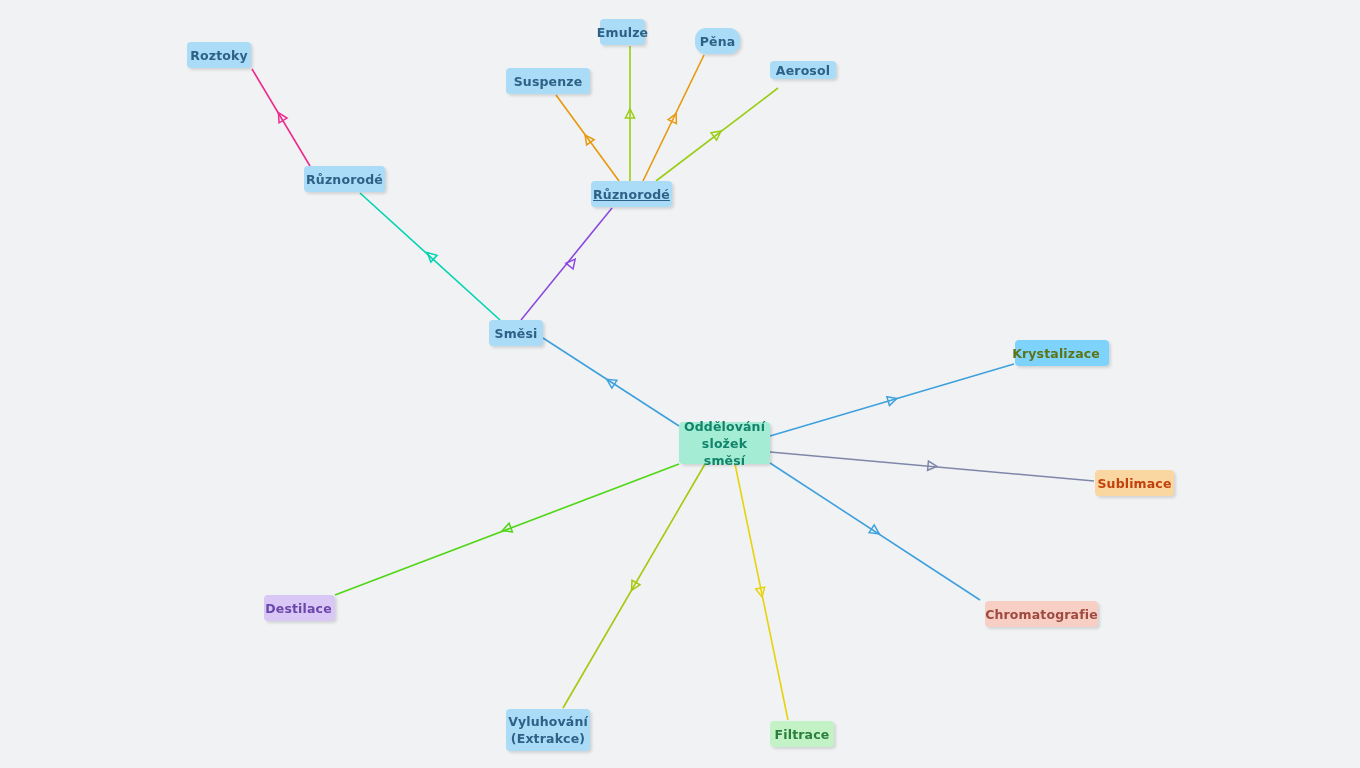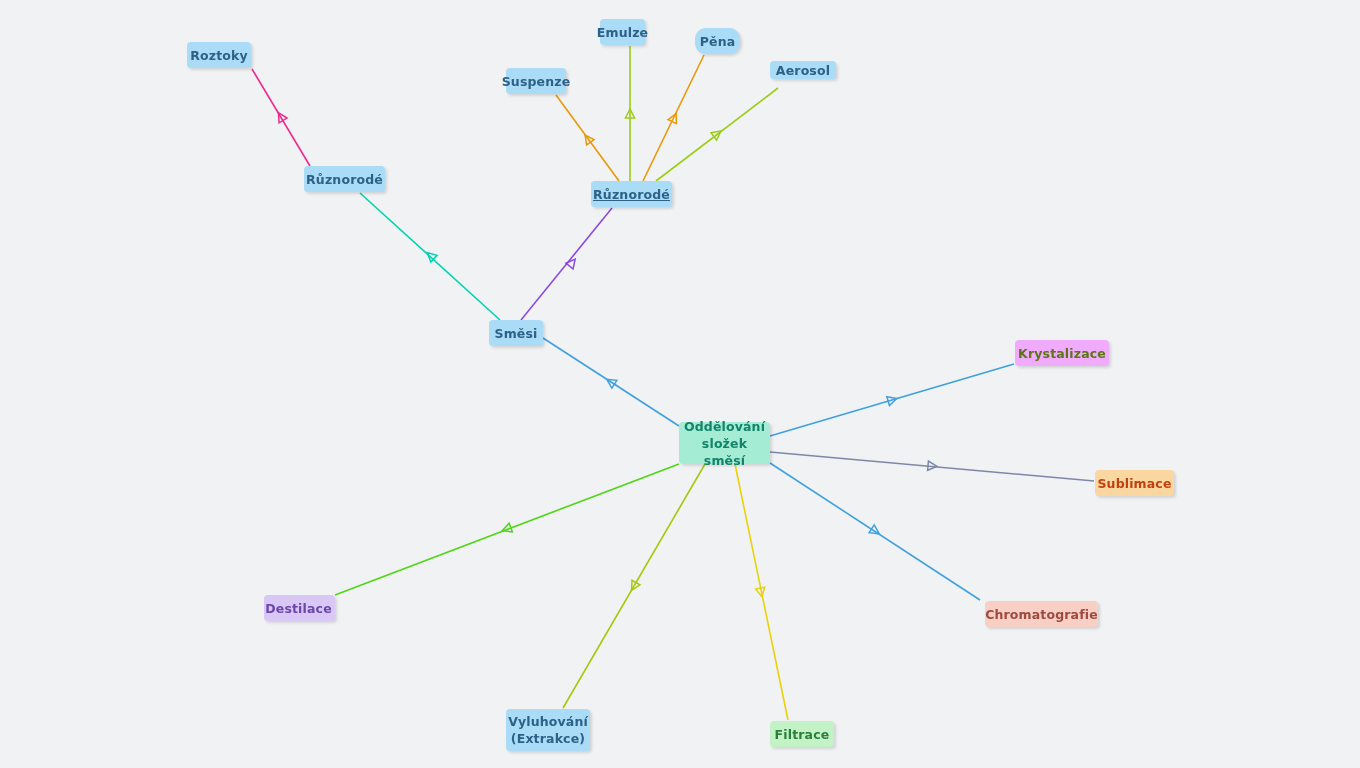--- a/index.html
+++ b/index.html
@@ -38,21 +38,21 @@
     font-size: 12.5px;
     line-height: 17px;
     letter-spacing: 0.15px;
     padding: 4px 9px;
     box-shadow: 2px 2px 3px rgba(0,0,0,0.13);
     white-space: pre-line;
     z-index: 5;
   }
   .node-blue      { background: #aadcf8; color: #2d6186; }
   .node-center    { background: #a5ecd4; color: #11846b; }
-  .node-lime      { background: #f0abfc; color: #5d7416; }
+  .node-lime      { background: #7dd3fc; color: #5d7416; justify-content: flex-end; }
   .node-orange    { background: #fad6a0; color: #c2410c; }
   .node-pink      { background: #f8cfc4; color: #9e4a40; margin-left: 30px; }
   .node-purple    { background: #d9c8f5; color: #6b46ab; }
   .node-green     { background: #c3f2c6; color: #2a7f3a; }
 </style>
 </head>
 <body>
 
 <div id="canvas">
   <svg id="edges" viewBox="0 0 1360 768" xmlns="http://www.w3.org/2000/svg">
@@ -110,21 +110,21 @@
       </g>
       <g>
         <line x1="735" y1="464" x2="788" y2="720" stroke="#e8d20a" stroke-width="1.6"></line>
         <path d="M 5 0 L -4 -4.6 L -4 4.6 Z" fill="none" stroke="#e8d20a" stroke-width="1.5" stroke-linejoin="miter" transform="translate(761,592) rotate(78.30323018142023)"></path>
       </g>
     </svg>
 <div class="node node-blue" style="left: 187px; top: 42px; width: 64px; height: 26px;"><span>Roztoky</span></div>
     <div class="node node-blue" style="left: 600px; top: 19px; width: 45px; height: 26px;"><span>Emulze</span></div>
     <div class="node node-blue" style="left: 695px; top: 28px; width: 45px; height: 26px; border-radius: 11px;"><span>Pěna</span></div>
     <div class="node node-blue" style="left: 770px; top: 61px; width: 66px; height: 18px;"><span>Aerosol</span></div>
-    <div class="node node-blue" style="left: 506px; top: 68px; width: 60px; height: 26px;"><span>Suspenze</span></div>
+    <div class="node node-blue" style="left: 506px; top: 68px; width: 84px; height: 26px;"><span>Suspenze</span></div>
     <div class="node node-blue" style="left: 304px; top: 166px; width: 81px; height: 26px;"><span>Různorodé</span></div>
     <div class="node node-blue" style="left: 591px; top: 181px; width: 81px; height: 26px; text-decoration: underline;"><span>Různorodé</span></div>
     <div class="node node-blue" style="left: 489px; top: 320px; width: 54px; height: 26px;"><span>Směsi</span></div>
     <div class="node node-lime" style="left: 1015px; top: 340px; width: 94px; height: 26px;"><span>Krystalizace</span></div>
     <div class="node node-center" style="left: 679px; top: 422px; width: 91px; height: 42px;"><span>Oddělování
 složek směsí</span></div>
     <div class="node node-orange" style="left: 1095px; top: 470px; width: 79px; height: 26px;"><span>Sublimace</span></div>
     <div class="node node-pink" style="left: 955px; top: 601px; width: 113px; height: 26px;"><span>Chromatografie</span></div>
     <div class="node node-purple" style="left: 264px; top: 595px; width: 71px; height: 26px; padding-left: 7px;"><span>Destilace</span></div>
     <div class="node node-blue" style="left: 506px; top: 709px; width: 84px; height: 42px;"><span>Vyluhování

